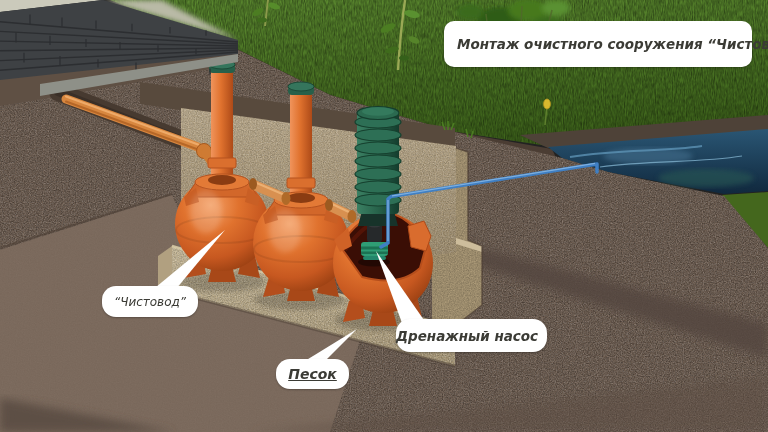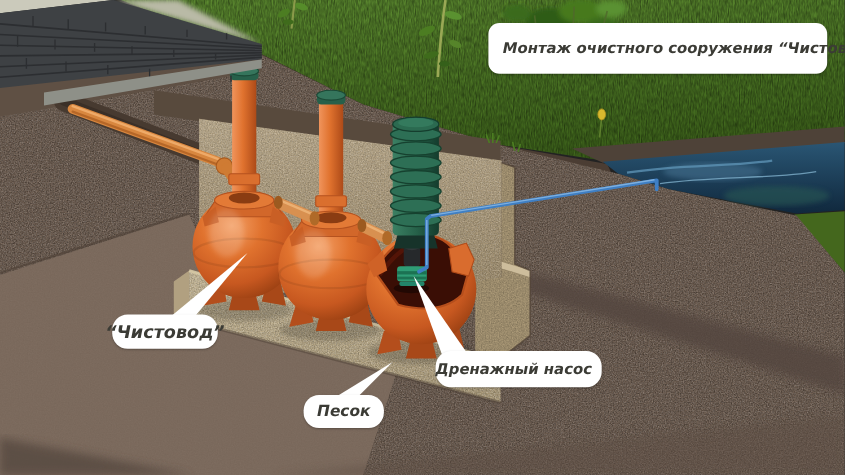--- a/index.html
+++ b/index.html
@@ -11,23 +11,23 @@
   .callout{
     position:absolute;background:#ffffff;color:#3b3b35;
     font-style:italic;display:flex;flex-direction:column;justify-content:center;
     box-shadow:0 1px 2px rgba(0,0,0,.28);
     box-sizing:border-box;
   }
   .callout .ln{white-space:nowrap;}
   #title-box{left:444px;top:21px;width:308px;height:46px;border-radius:10px;
     padding:5px 13px;font-size:13.5px;line-height:1.35;font-weight:600;}
   #cl-tank{left:102px;top:286px;width:96px;height:31px;border-radius:14px;
-    align-items:center;font-size:16px;font-weight:700;}
+    align-items:center;font-size:12px;font-weight:400;}
   #cl-sand{left:276px;top:359px;width:73px;height:30px;border-radius:14px;
-    align-items:center;font-size:14px;font-weight:600;}
+    align-items:center;font-size:14px;font-weight:600;text-decoration:underline;}
   #cl-pump{left:396px;top:319px;width:151px;height:33px;border-radius:14px;
     font-size:13.5px;font-weight:600;}
 </style>
 </head>
 <body>
 
 <div id="stage">
 <svg id="scene" width="768" height="432" viewBox="0 0 768 432">
   <defs>
     <radialGradient id="gTank" cx="38%" cy="30%" r="78%">

